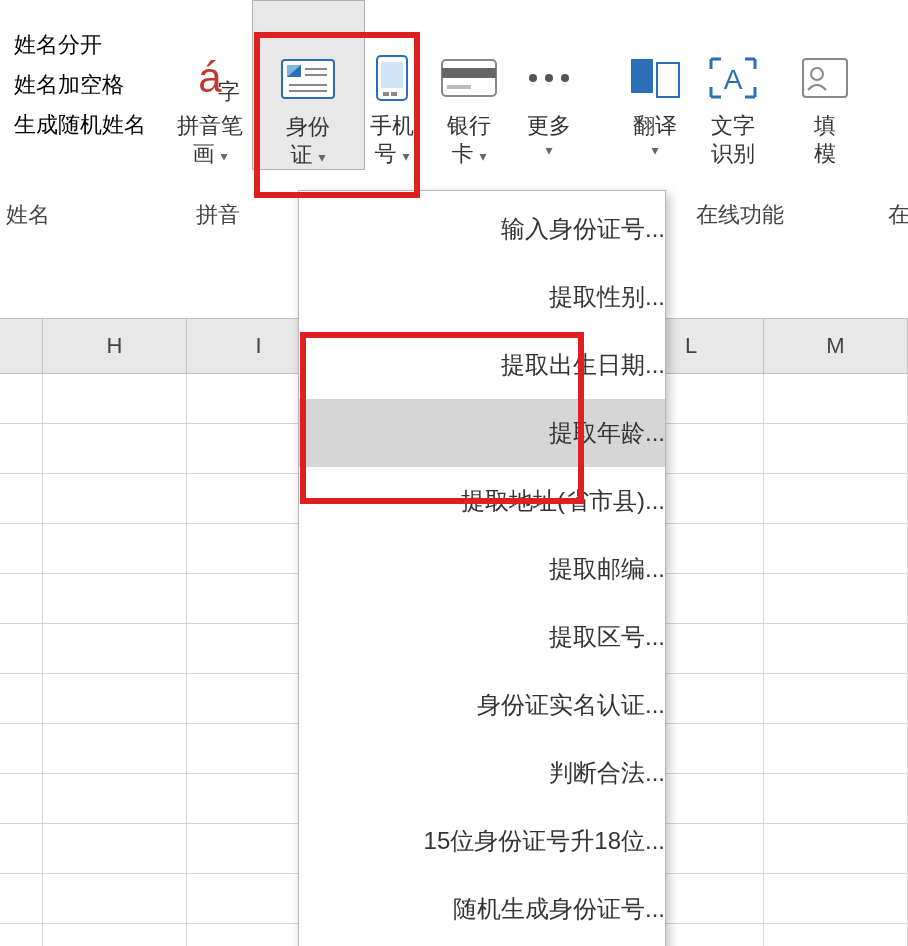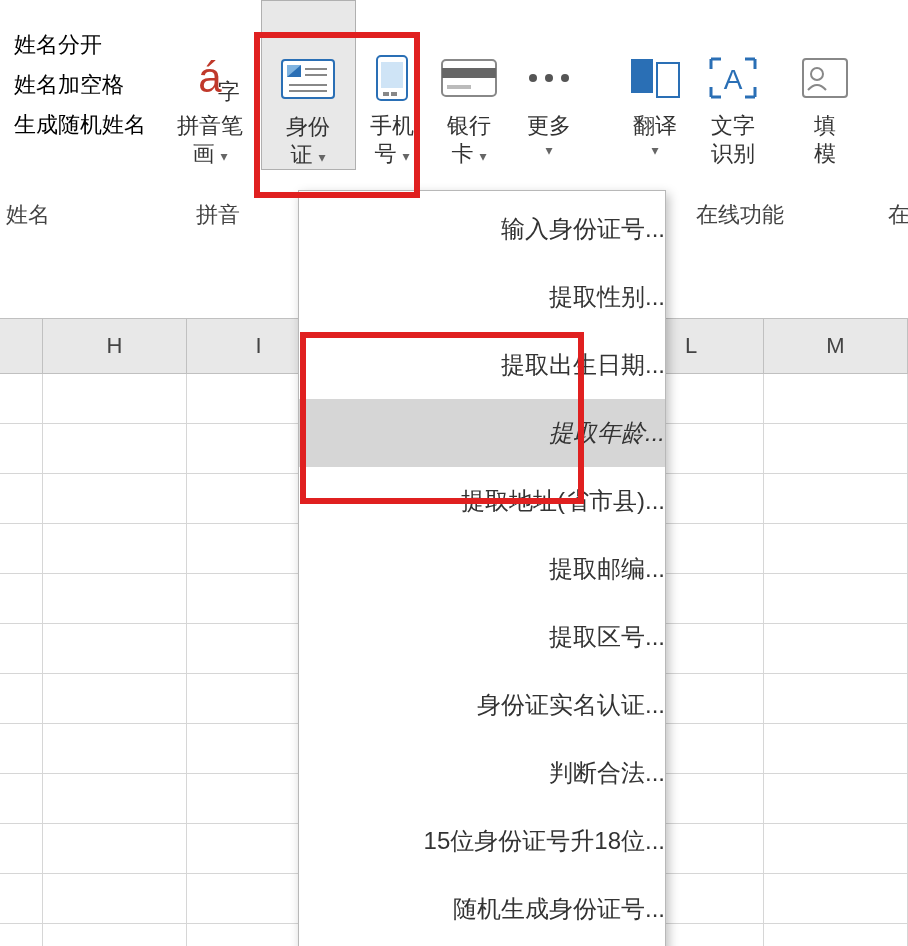--- a/index.html
+++ b/index.html
@@ -166,21 +166,20 @@
   .menu-item {
     font-size: 24px;
     color: #333;
     padding: 18px 0 18px 80px;
     cursor: pointer;
     white-space: nowrap;
     text-align: right;
   }
   .menu-item.hover {
     background: #d6d6d6;
-    font-style: italic;
   }
 
 </style>
 </head>
 <body>
 
 <div class="ribbon">
 
   <div class="ribbon-group" style="width:160px;">
     <div class="vert-list">
@@ -196,21 +195,21 @@
         <span class="pinyin-icon">á<span class="zi">字</span></span>
       </div>
       <div class="label-stack">
         <span>拼音笔</span>
         <span><span>画</span> <span class="caret">▾</span></span>
       </div>
     </div>
   </div>
 
   <div class="ribbon-group" style="width:96px;">
-    <div class="ribbon-btn selected-btn" style="width:95px;">
+    <div class="ribbon-btn selected-btn" style="width:113px;">
       <div class="icon">
         <svg width="54" height="40" viewBox="0 0 54 40">
           <rect x="1" y="1" width="52" height="38" rx="3" fill="#fff" stroke="#2a6fb5" stroke-width="2"></rect>
           <rect x="6" y="6" width="14" height="12" fill="#2a6fb5"></rect>
           <polygon points="6,6 20,6 6,18" fill="#7fb3e0"></polygon>
           <line x1="24" y1="10" x2="46" y2="10" stroke="#888" stroke-width="2"></line>
           <line x1="24" y1="16" x2="46" y2="16" stroke="#888" stroke-width="2"></line>
           <line x1="8" y1="26" x2="46" y2="26" stroke="#888" stroke-width="2"></line>
           <line x1="8" y1="32" x2="46" y2="32" stroke="#888" stroke-width="2"></line>
         </svg>

